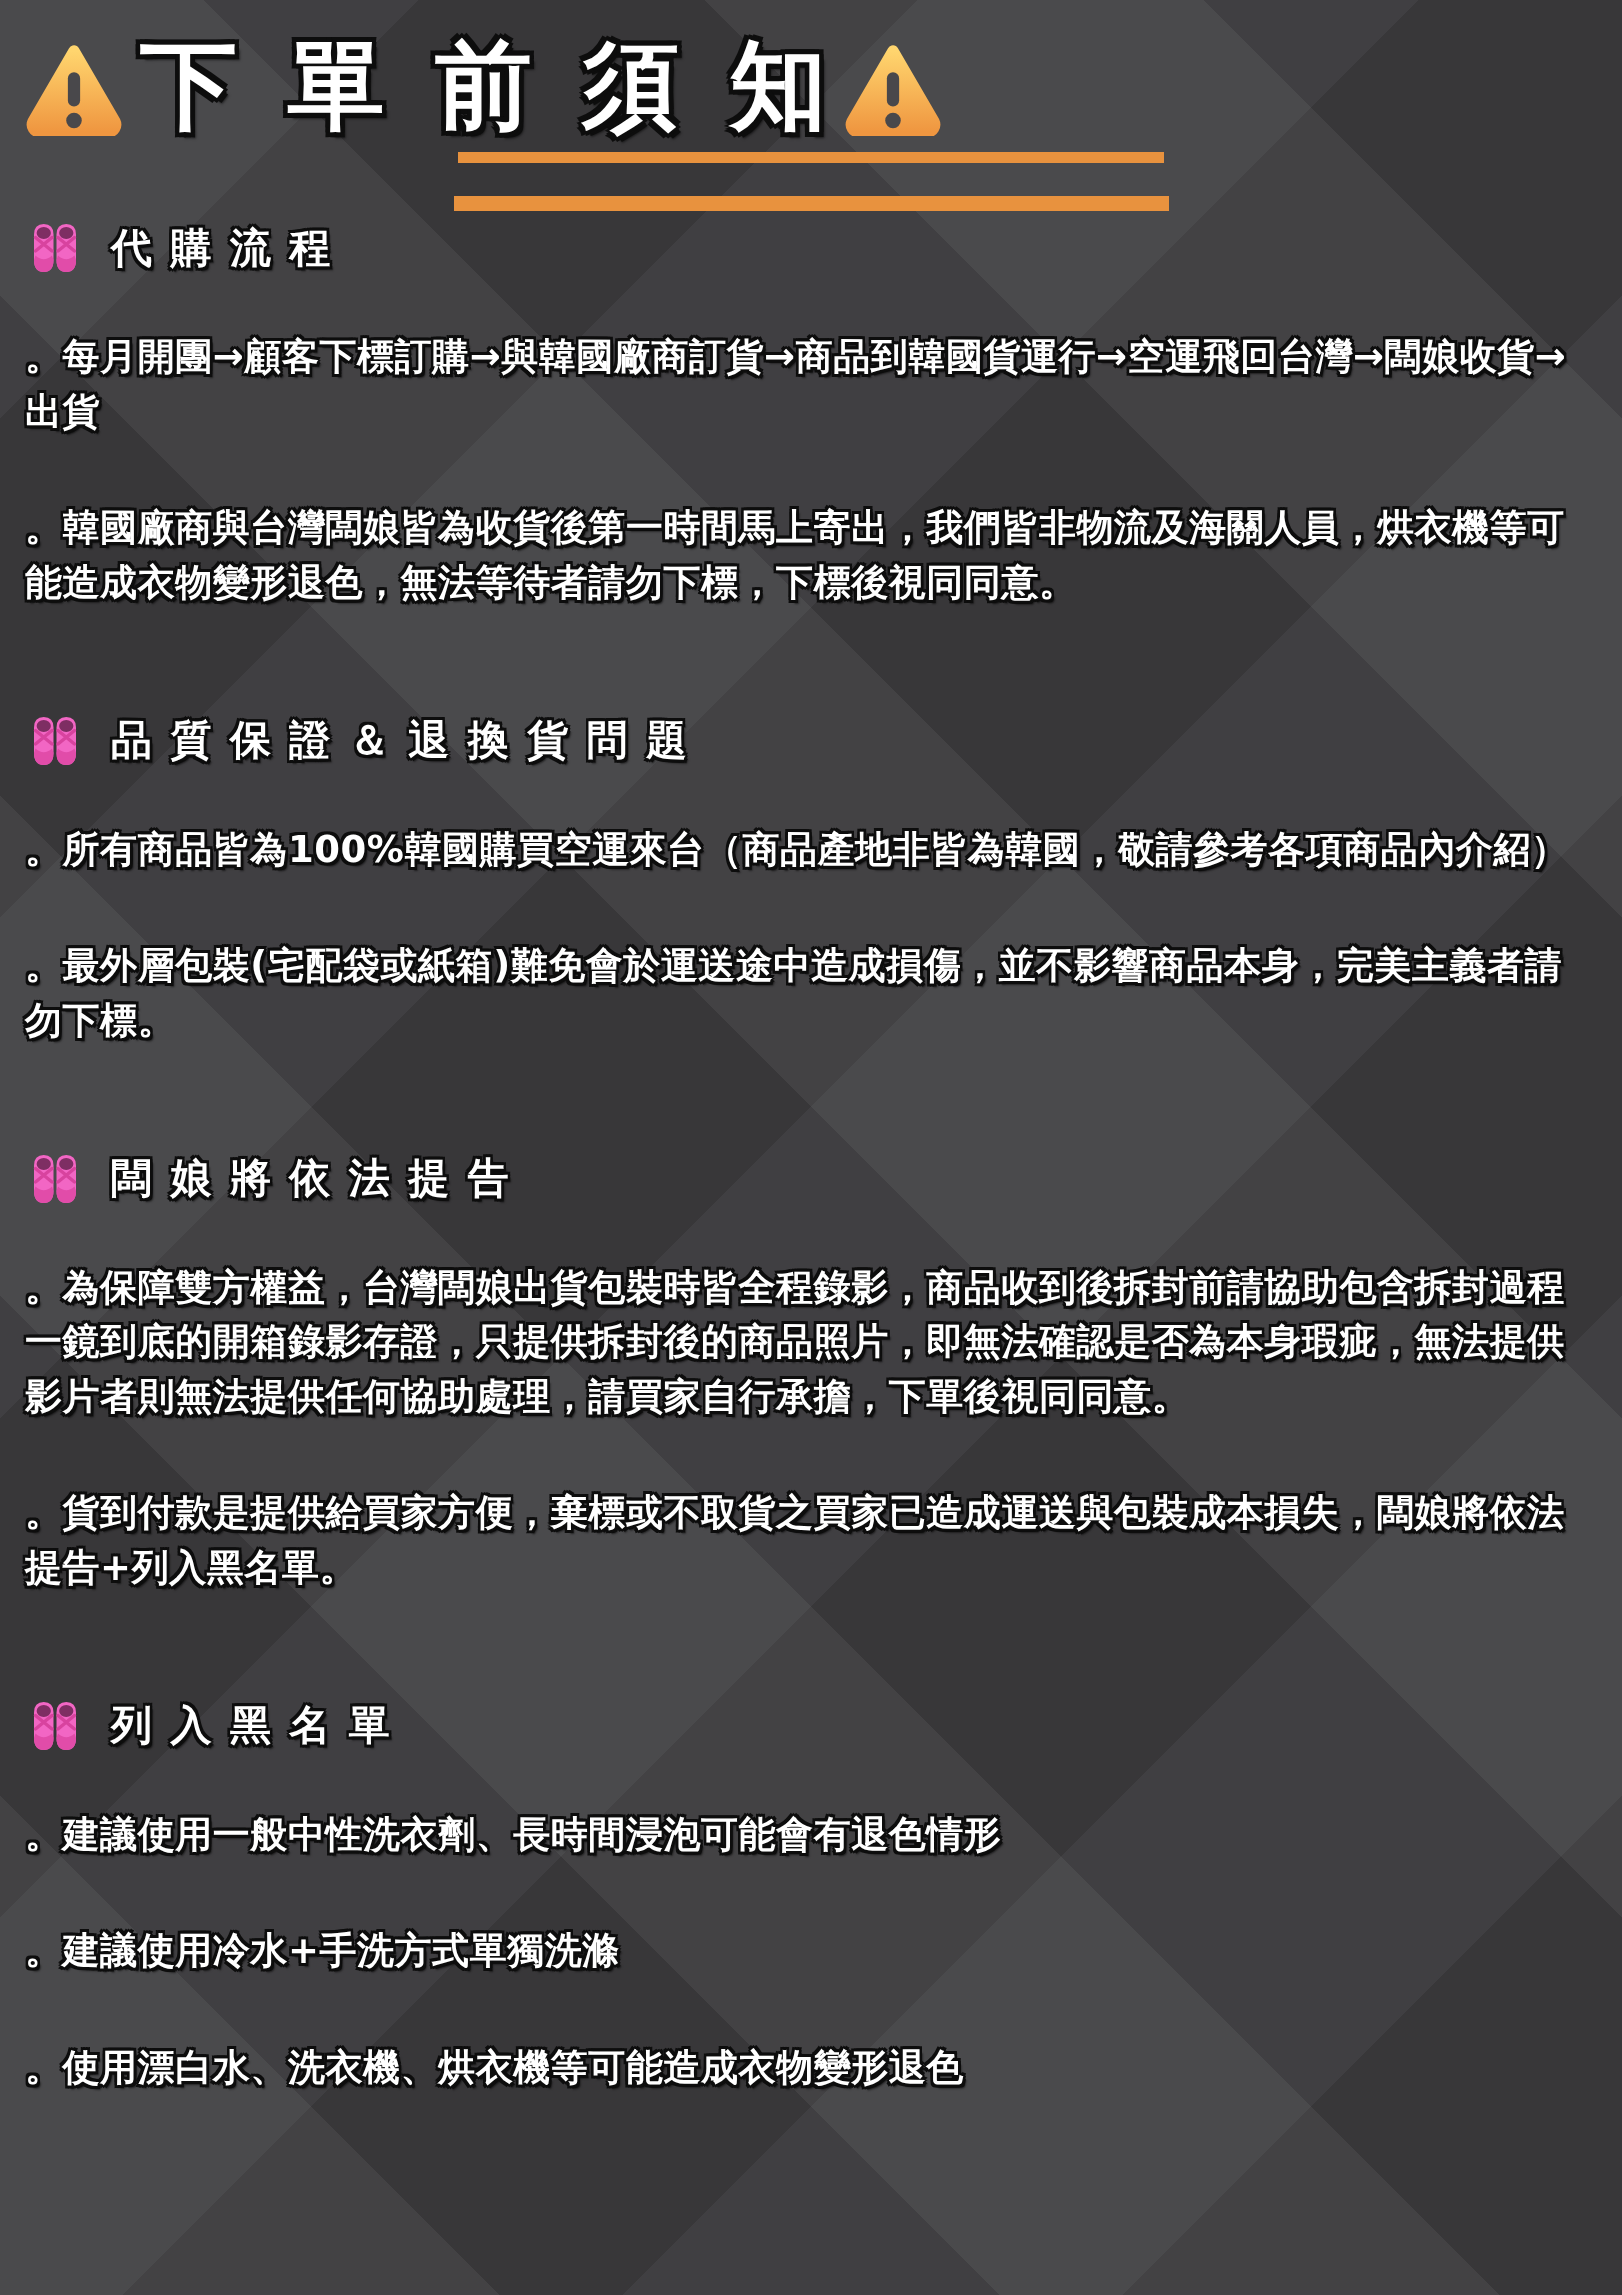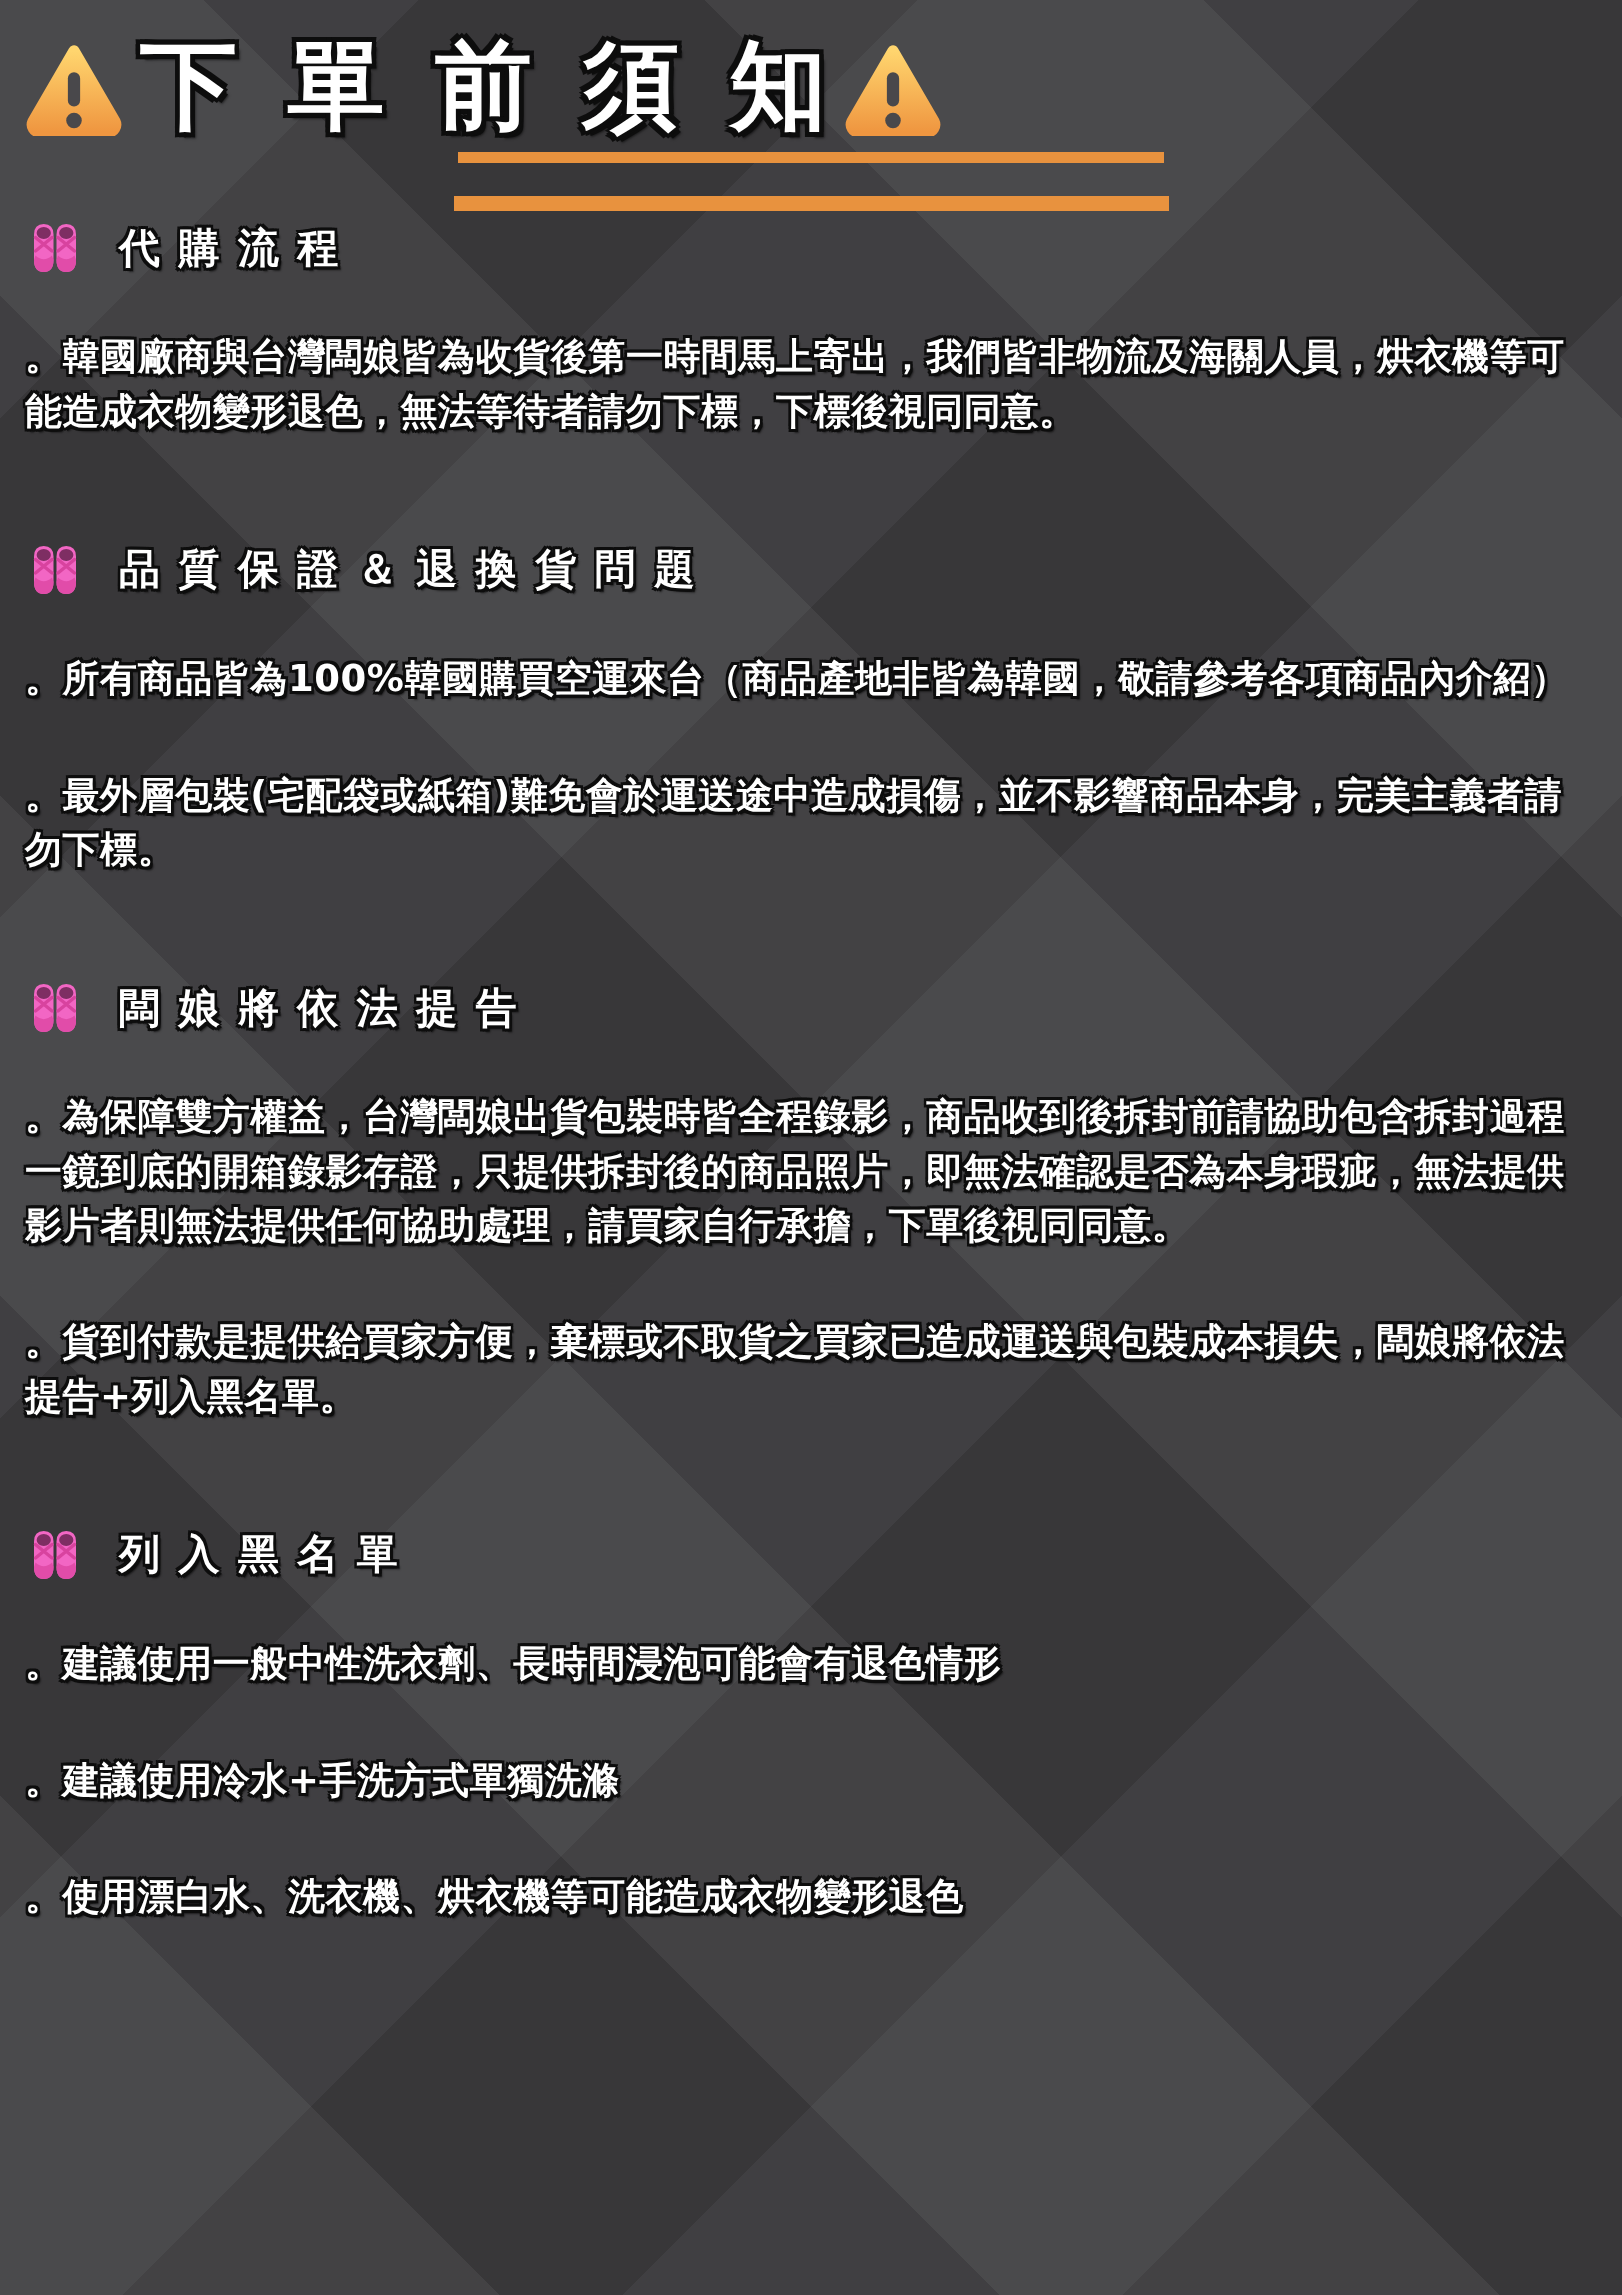--- a/index.html
+++ b/index.html
@@ -53,21 +53,21 @@
   .warn-icon{width:98px;height:98px;flex:0 0 auto;display:block;}
   .underline-wrap{
     display:flex;flex-direction:column;align-items:center;
     margin-top:6.5px;
   }
   .underline-bar1{width:706px;height:10.5px;background:#e8923e;}
   .underline-bar2{width:715px;height:15px;background:#e8923e;margin-top:33px;}
 
   .sec-head{
     display:flex;align-items:center;
-    gap:34px;
+    gap:26px;
     margin:101px 0 52px 0;
   }
   .sec-head.first{margin-top:7.9px;}
   .sec-head h2{
     margin:0;
     font-size:41px;
     line-height:1.3;
     letter-spacing:0.45em;
     white-space:nowrap;
   }
@@ -127,20 +127,21 @@
     <div class="underline-bar2"></div>
   </div>
 
   <section>
     <div class="sec-head first">
       <svg class="shoes-icon" viewBox="0 0 80 80">
           <use href="#balletShoes"></use>
         </svg>
       <h2 class="outlined">代購流程</h2>
     </div>
+    <p class="para outlined">。每月開團→顧客下標訂購→與韓國廠商訂貨→商品到韓國貨運行→空運飛回台灣→闆娘收貨→出貨</p>
     <p class="para outlined">。韓國廠商與台灣闆娘皆為收貨後第一時間馬上寄出，我們皆非物流及海關人員，烘衣機等可能造成衣物變形退色，無法等待者請勿下標，下標後視同同意。</p>
   </section>
 
   <section>
     <div class="sec-head">
       <svg class="shoes-icon" viewBox="0 0 80 80">
           <use href="#balletShoes"></use>
         </svg>
       <h2 class="outlined">品質保證＆退換貨問題</h2>
     </div>

